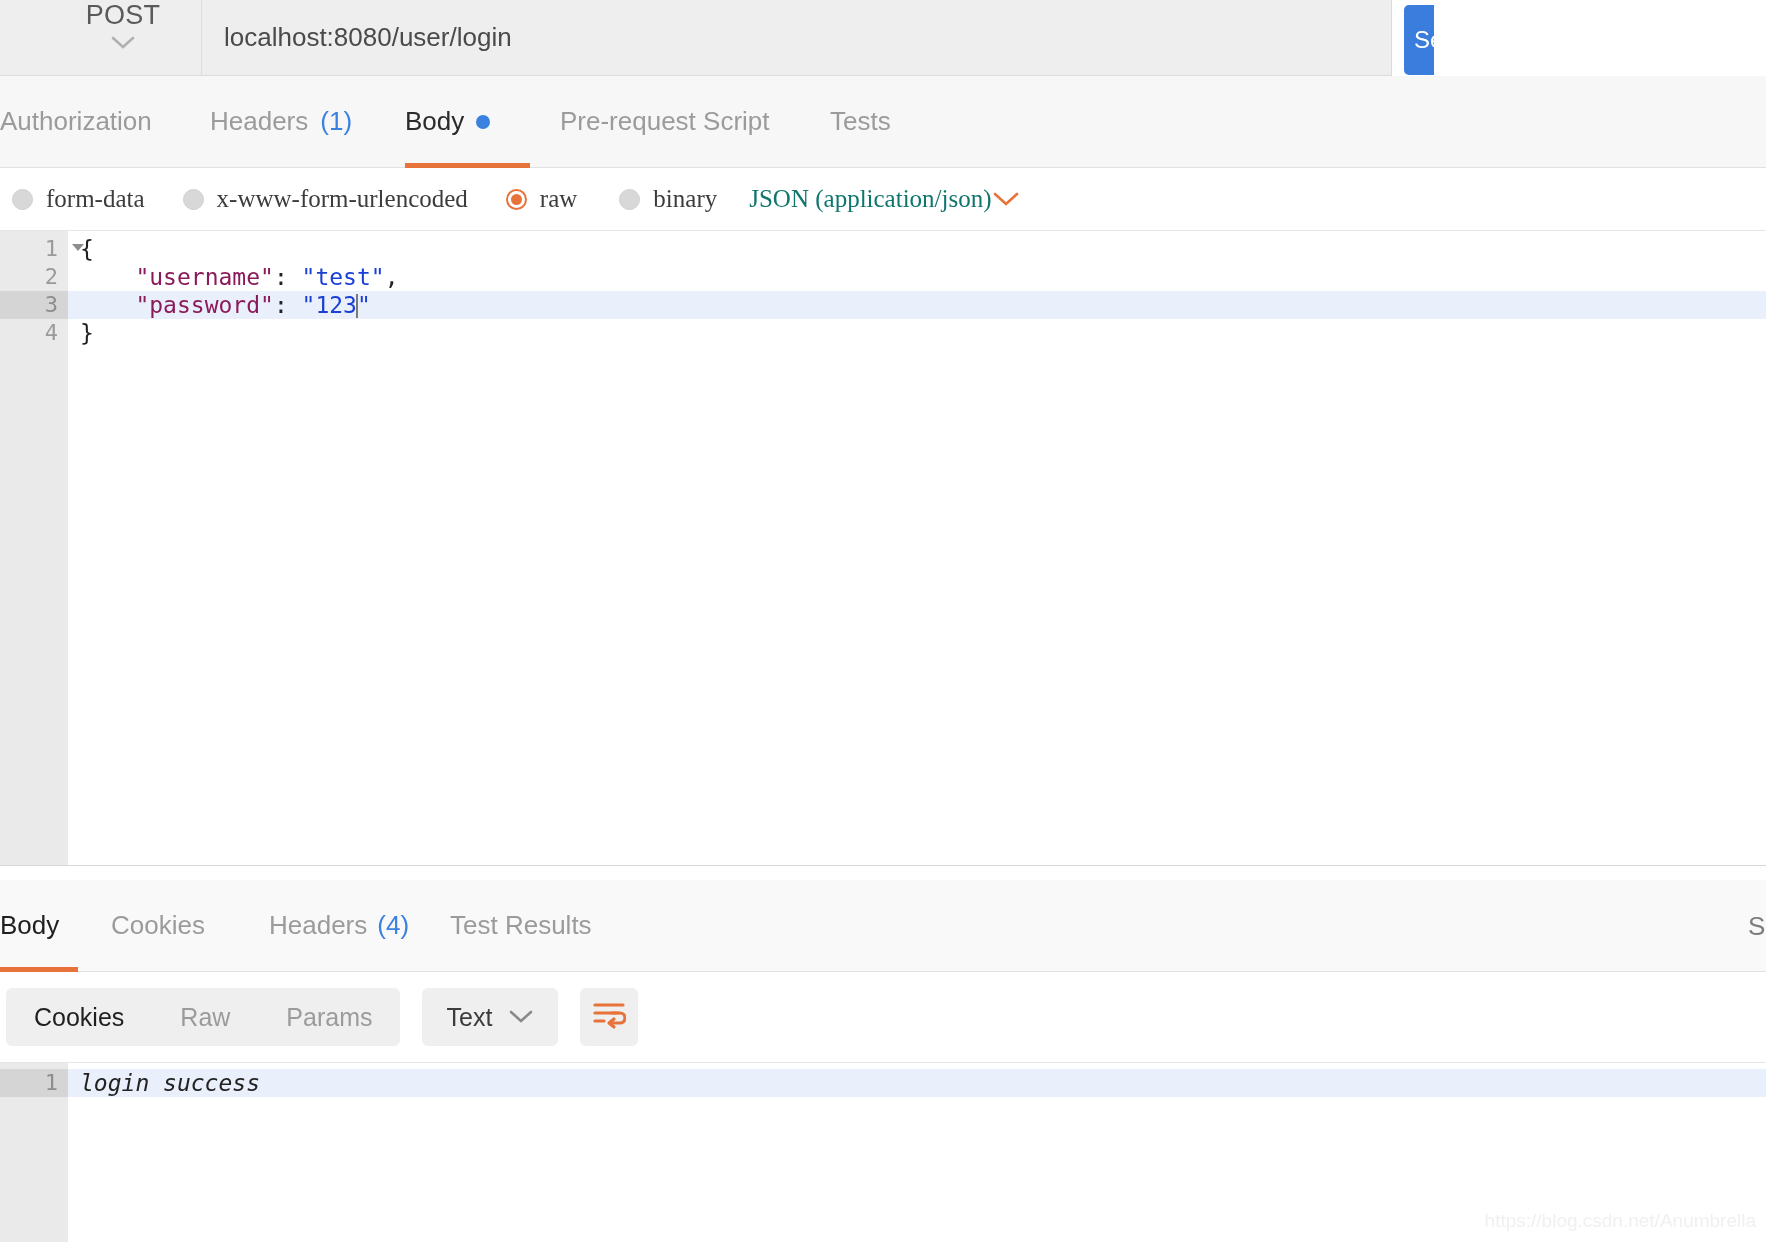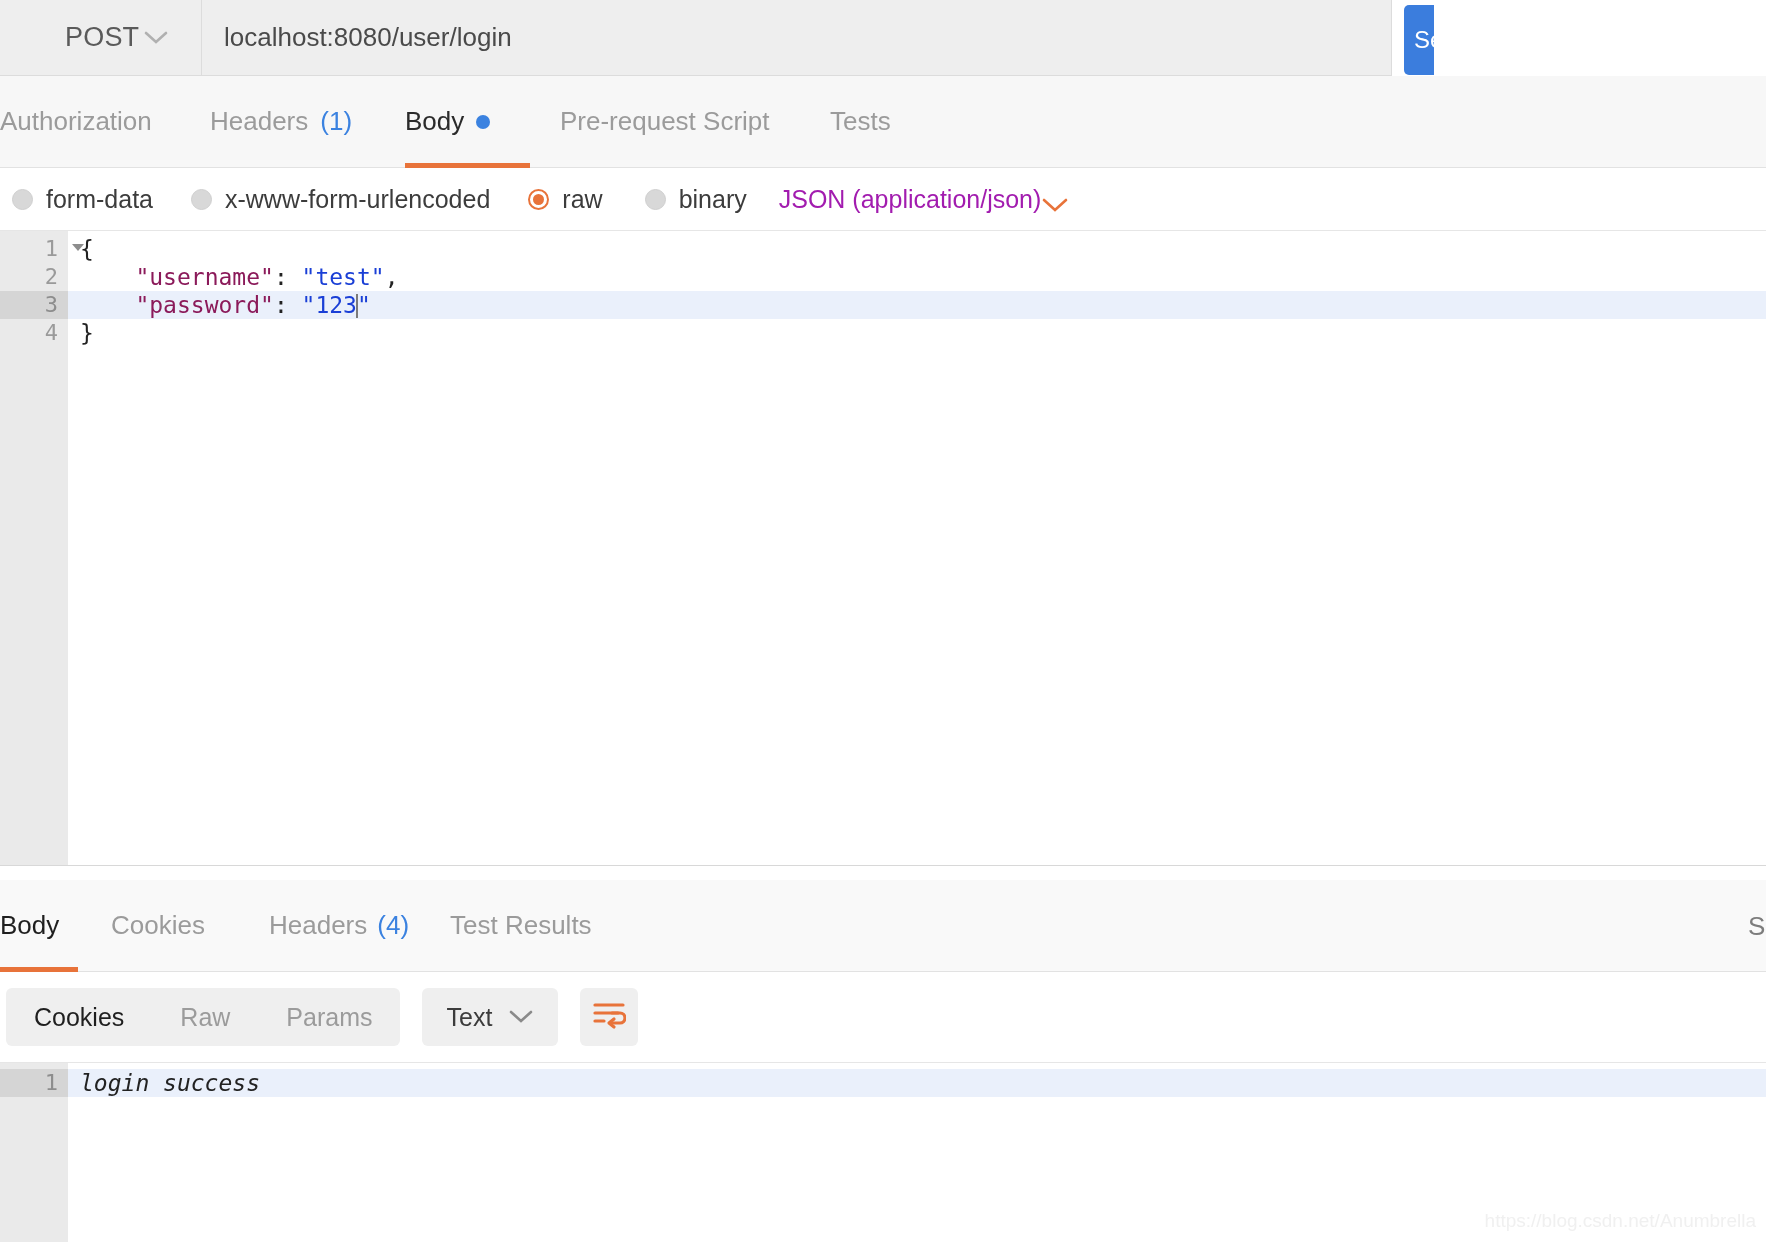--- a/index.html
+++ b/index.html
@@ -15,21 +15,22 @@
     position: absolute; left: 0; top: 0; width: 1766px; height: 76px;
     background: #ffffff;
     display: flex; align-items: center;
   }
   .method-box {
     width: 202px; height: 76px;
     background: #eeeeee;
     border: 1px solid #dcdcdc;
     border-left: none; border-top: none;
     display: flex; align-items: center; gap: 4px;
-    padding-left: 65px;
+    padding-left: 45px;
+    flex-direction: column;
   }
   .method-label { font-size: 27px; color: #5a5a5a; letter-spacing: .2px; }
   .chev { display: inline-block; }
   .chev svg { display: block; }
   .url-field {
     flex: 0 0 auto; width: 1190px; height: 76px;
     background: #eeeeee;
     border: 1px solid #dcdcdc; border-left: none; border-top: none;
     display: flex; align-items: center; padding-left: 22px;
     font-size: 26px; color: #4a4a4a;
@@ -67,34 +68,34 @@
     position: absolute; left: 0; right: 0; bottom: 0; height: 5px;
     background: #e8733a;
   }
   .tab-count { color: #3b82e0; }
   .blue-dot { width: 14px; height: 14px; border-radius: 50%; background: #3b82e0; display:inline-block; }
 
   
   .body-type-row {
     position: absolute; left: 0; top: 168px; width: 1766px; height: 62px;
     background: #ffffff;
-    display: flex; align-items: center;
+    display: flex; align-items: center; font-family: Liberation Serif, serif;
   }
   .radio-item { display: flex; align-items: center; gap: 13px; font-size: 25px; color: #3c3c3c; }
   .radio {
     width: 21px; height: 21px; border-radius: 50%;
     background: #d8d8d8; border: 1px solid #cfcfcf;
     display: inline-block; position: relative;
   }
   .radio.checked { background: #ffffff; border: 2px solid #e8733a; }
   .radio.checked::after {
     content: ""; position: absolute; left: 3px; top: 3px;
     width: 11px; height: 11px; border-radius: 50%; background: #e8733a;
   }
-  .json-select { display: flex; align-items: flex-end; gap: 0; color: #a21caf; font-size: 25px; }
+  .json-select { display: flex; align-items: center; gap: 0; color: #0f766e; font-size: 25px; }
 
   
   .editor {
     position: absolute; left: 0; top: 230px; width: 1766px; height: 636px;
     background: #ffffff;
     border-top: 1px solid #e6e6e6;
     border-bottom: 1px solid #d8d8d8;
     display: flex;
     font-family: "DejaVu Sans Mono", monospace;
   }

